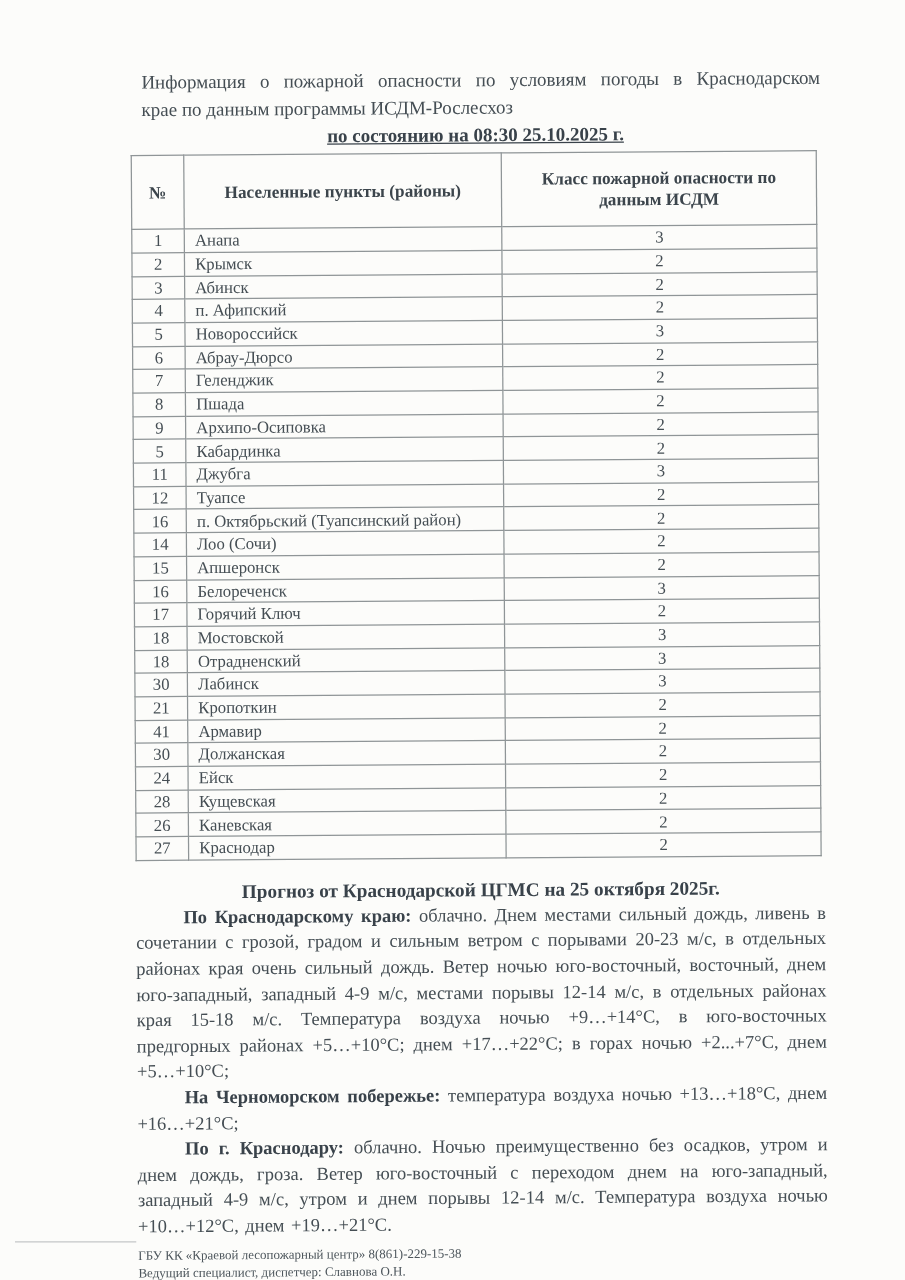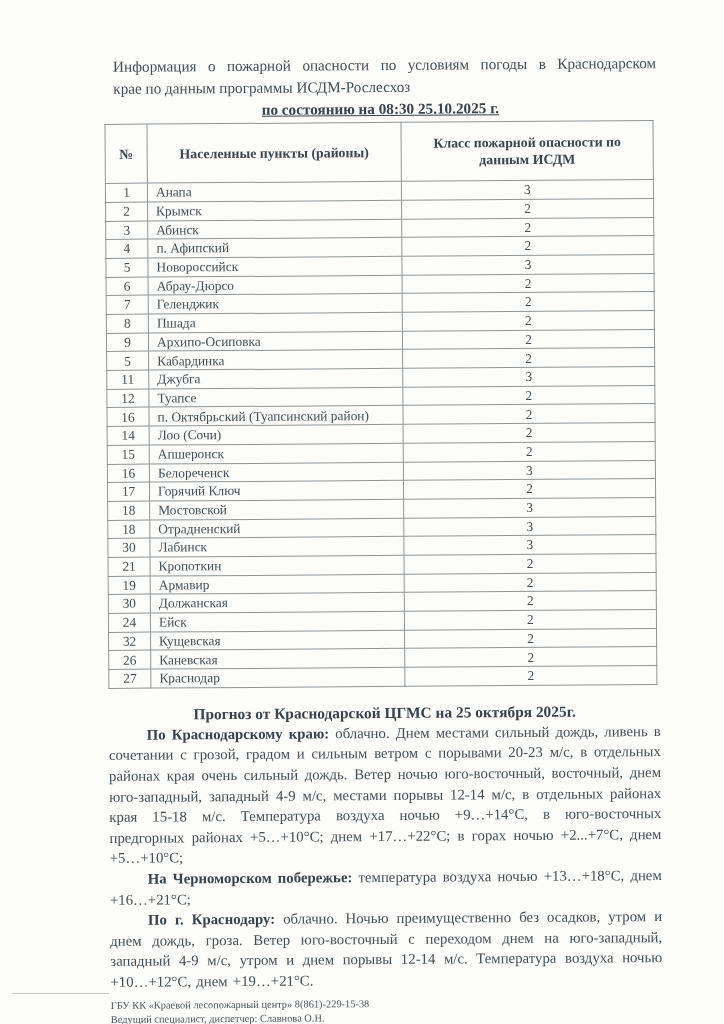--- a/index.html
+++ b/index.html
@@ -229,36 +229,36 @@
           <td data-name="row-number">30</td>
           <td data-name="row-locality">Лабинск</td>
           <td data-name="row-fire-class">3</td>
         </tr>
         <tr data-name="table-row">
           <td data-name="row-number">21</td>
           <td data-name="row-locality">Кропоткин</td>
           <td data-name="row-fire-class">2</td>
         </tr>
         <tr data-name="table-row">
-          <td data-name="row-number">19</td>
+          <td data-name="row-number">41</td>
           <td data-name="row-locality">Армавир</td>
           <td data-name="row-fire-class">2</td>
         </tr>
         <tr data-name="table-row">
           <td data-name="row-number">30</td>
           <td data-name="row-locality">Должанская</td>
           <td data-name="row-fire-class">2</td>
         </tr>
         <tr data-name="table-row">
           <td data-name="row-number">24</td>
           <td data-name="row-locality">Ейск</td>
           <td data-name="row-fire-class">2</td>
         </tr>
         <tr data-name="table-row">
-          <td data-name="row-number">32</td>
+          <td data-name="row-number">28</td>
           <td data-name="row-locality">Кущевская</td>
           <td data-name="row-fire-class">2</td>
         </tr>
         <tr data-name="table-row">
           <td data-name="row-number">26</td>
           <td data-name="row-locality">Каневская</td>
           <td data-name="row-fire-class">2</td>
         </tr>
         <tr data-name="table-row">
           <td data-name="row-number">27</td>

